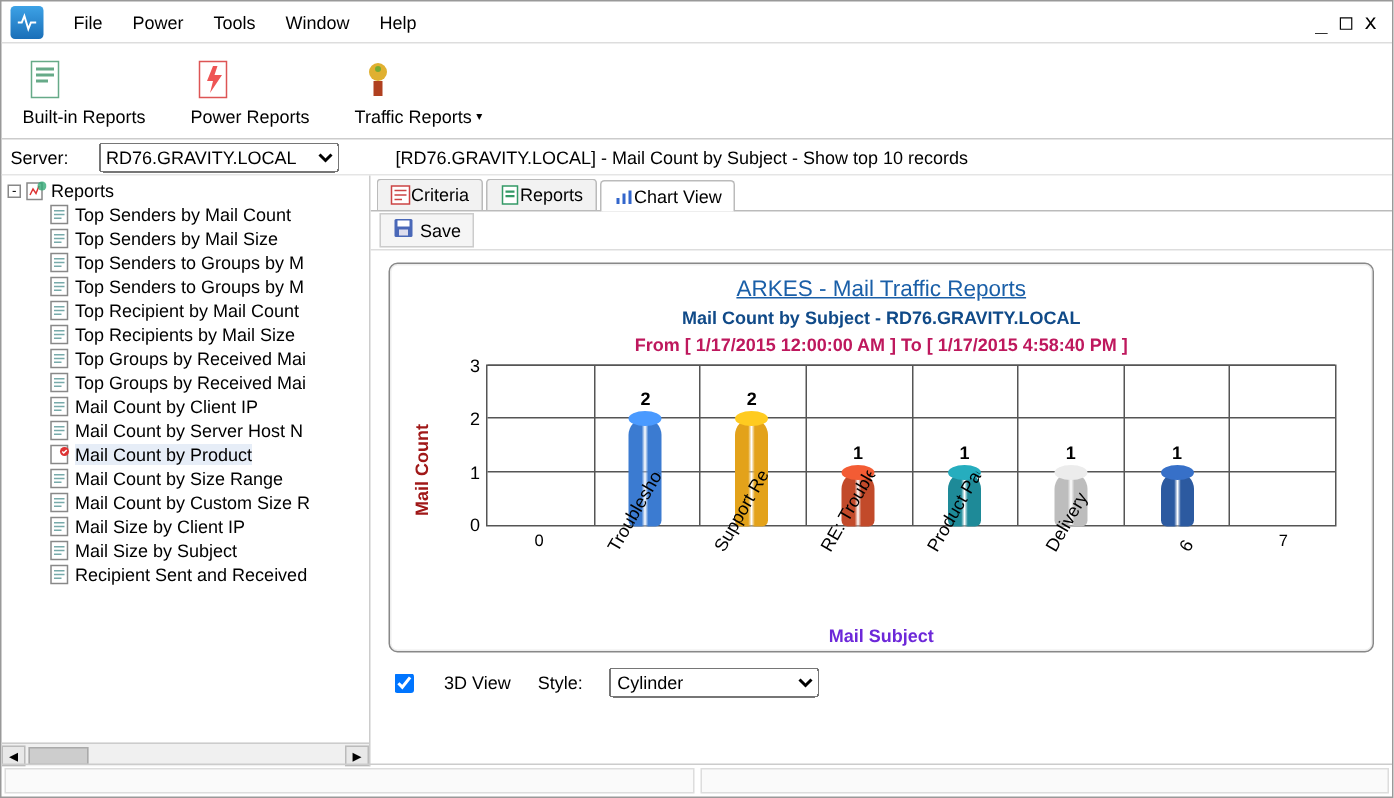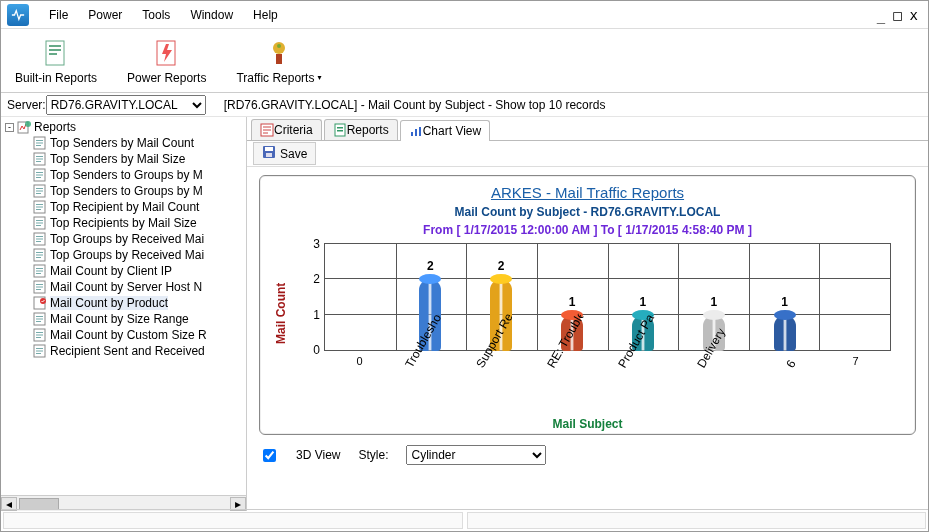--- a/index.html
+++ b/index.html
@@ -4,23 +4,23 @@
 <style>
 * { box-sizing: border-box; margin: 0; padding: 0; font-family: "Segoe UI", Tahoma, sans-serif; font-size: 12px; }
 body { background: #fff; width: 929px; height: 532px; border: 1px solid #999; overflow: hidden; position: relative; }
 .menubar { height: 28px; display: flex; align-items: center; padding: 0 6px; border-bottom: 1px solid #ddd; }
 .app-icon { width: 22px; height: 22px; background: linear-gradient(#3da2e6,#1a6fb8); border-radius: 3px; margin-right: 10px; display:flex; align-items:center; justify-content:center; }
 .app-icon svg { width:14px; height:14px; }
 .menubar .menu-item { padding: 4px 10px; cursor: default; }
 .winctrl { margin-left:auto; display:flex; gap:8px; padding-right:4px;}
 .winctrl span { font-family: monospace; font-size:14px; cursor:default;}
 .toolbar { height: 64px; display:flex; align-items:center; gap: 22px; padding: 4px 10px; border-bottom:1px solid #ccc;}
-.tool-btn { display:flex; flex-direction:column; align-items:center; gap:2px; padding:2px 4px; cursor:default;}
+.tool-btn { display:flex; flex-direction:column; gap:2px; padding:2px 4px; cursor:default;}
 .tool-btn .ico { width:32px; height:32px; display:flex; align-items:center; justify-content:center;}
-.server-row { height:24px; display:flex; align-items:center; padding:0 6px; gap:0; border-bottom:1px solid #e5e5e5;}
+.server-row { height:24px; display:flex; align-items:center; padding:0 6px; gap:20px; border-bottom:1px solid #e5e5e5;}
 .server-row select { font-size:12px; height:20px; width:160px;}
 .server-row .content-title { margin-left:18px; }
 .main { display:flex; height: calc(532px - 28px - 64px - 24px - 22px); }
 .tree-pane { width:246px; border-right:1px solid #ccc; overflow:hidden; position:relative; display:flex; flex-direction:column;}
 .tree { flex:1; overflow:hidden; padding:2px 0 2px 4px; white-space:nowrap;}
 .tree-root { display:flex; align-items:center; gap:3px; padding:1px 0;}
 .tree-item { display:flex; align-items:center; gap:3px; padding:1px 0 1px 28px; cursor:default;}
 .tree-item.selected .lbl { background:#e6edf7; }
 .tree-icon { width:14px; height:14px; display:inline-flex; align-items:center; justify-content:center; flex-shrink:0;}
 .tree-icon svg{width:14px;height:14px;}
@@ -33,38 +33,38 @@
 .tab { display:flex; align-items:center; gap:0; padding:3px 8px; border:1px solid #bbb; border-bottom:none; background:#f2f2f2; border-radius:3px 3px 0 0; cursor:default;}
 .tab.active { background:#fff; position:relative; top:1px;}
 .tab .tico{width:14px;height:14px;display:inline-flex;}
 .savebar { height:26px; display:flex; align-items:center; padding-left:6px; border-bottom:1px solid #ddd;}
 .save-btn{display:flex;align-items:center;gap:4px;padding:2px 8px;border:1px solid #ccc;background:#f5f5f5;cursor:default;}
 .chart-area { flex:1; padding:8px 12px; overflow:hidden;}
 .chart-card { border:1px solid #888; border-radius:6px; background:#fff; height:260px; padding:8px 14px 6px; box-shadow: inset 0 0 0 1px #eee;}
 .chart-titles{text-align:center;}
 .chart-titles .t1{color:#1a5fa8; font-size:15px; text-decoration:underline; margin-bottom:4px;}
 .chart-titles .t2{color:#104a88; font-weight:bold; font-size:12px; margin-bottom:4px;}
-.chart-titles .t3{color:#6d28d9; font-weight:bold; font-size:12px; margin-bottom:6px;text-align:center;}
+.chart-titles .t3{color:#be185d; font-weight:bold; font-size:12px; margin-bottom:6px;text-align:center;}
 .plot { display:flex; height:140px; }
 .ylabel { writing-mode:vertical-rl; transform:rotate(180deg); color:#a01818; font-weight:bold; font-size:12px; text-align:center;}
 .plot-grid { flex:1; position:relative; margin-left:6px;}
 .grid-lines{position:absolute;left:30px;right:10px;top:0;bottom:32px;border:1px solid #555;}
 .grid-lines .hline{position:absolute;left:0;right:0;border-top:1px solid #555;}
 .grid-lines .vline{position:absolute;top:0;bottom:0;border-left:1px solid #555;}
 .yticks{position:absolute;left:10px;top:-6px;bottom:26px;display:flex;flex-direction:column;justify-content:space-between;font-size:11px;text-align:right;width:16px;}
 .bars{position:absolute;left:30px;right:10px;top:0;bottom:32px;display:flex;}
 .barcell{flex:1;position:relative;display:flex;align-items:flex-end;justify-content:center;}
 .bar3d{width:22px;position:relative;}
 .bar3d .front{width:100%;height:100%;border-radius:11px 11px 4px 4px;}
 .bar3d .top{position:absolute;top:-5px;left:0;width:100%;height:10px;border-radius:50%;}
 .bar3d .lblv{position:absolute;top:-20px;left:50%;transform:translateX(-50%);font-weight:bold;font-size:12px;}
 .xticks{position:absolute;left:30px;right:10px;bottom:0;height:30px;display:flex;}
 .xticks .xc{flex:1;font-size:10px;text-align:center;transform-origin:top center;padding-top:2px;}
 .xticks .xc .rot{display:inline-block;transform:rotate(-60deg) translate(-6px,6px);transform-origin:top left;white-space:nowrap;max-width:60px;overflow:hidden;}
-.xlabel{color:#15803d;font-weight:bold;text-align:center;margin-top:34px;font-size:12px;}
+.xlabel{color:#6d28d9;font-weight:bold;text-align:center;margin-top:34px;font-size:12px;}
 .chart-footer{display:flex;align-items:center;gap:18px;margin-top:10px;padding-left:4px;}
 .chart-footer label{display:flex;align-items:center;gap:20px;}
 .chart-footer select{width:140px;height:20px;}
 .statusbar{position:absolute;left:0;right:0;bottom:0;height:22px;border-top:1px solid #ccc;display:flex;}
 .statusbar .cell{flex:1;border:1px solid #ddd;margin:2px;background:#fafafa;}
 </style>
 </head>
 <body>
 
 <div class="menubar">
@@ -281,20 +281,42 @@
           <div class="tree-item">
             <span class="tree-icon">
               <svg viewBox="0 0 14 14">
                 <rect x="1" y="1" width="11" height="12" fill="#fff" stroke="#888"></rect>
                 <rect x="3" y="4" width="7" height="1" fill="#7aa"></rect>
                 <rect x="3" y="6.5" width="7" height="1" fill="#7aa"></rect>
                 <rect x="3" y="9" width="5" height="1" fill="#7aa"></rect>
               </svg>
             </span>
             <span class="lbl">Mail Count by Custom Size R</span>
+          </div>
+          <div class="tree-item">
+            <span class="tree-icon">
+              <svg viewBox="0 0 14 14">
+                <rect x="1" y="1" width="11" height="12" fill="#fff" stroke="#888"></rect>
+                <rect x="3" y="4" width="7" height="1" fill="#7aa"></rect>
+                <rect x="3" y="6.5" width="7" height="1" fill="#7aa"></rect>
+                <rect x="3" y="9" width="5" height="1" fill="#7aa"></rect>
+              </svg>
+            </span>
+            <span class="lbl">Mail Size by Client IP</span>
+          </div>
+          <div class="tree-item">
+            <span class="tree-icon">
+              <svg viewBox="0 0 14 14">
+                <rect x="1" y="1" width="11" height="12" fill="#fff" stroke="#888"></rect>
+                <rect x="3" y="4" width="7" height="1" fill="#7aa"></rect>
+                <rect x="3" y="6.5" width="7" height="1" fill="#7aa"></rect>
+                <rect x="3" y="9" width="5" height="1" fill="#7aa"></rect>
+              </svg>
+            </span>
+            <span class="lbl">Mail Size by Subject</span>
           </div>
           <div class="tree-item">
             <span class="tree-icon">
               <svg viewBox="0 0 14 14">
                 <rect x="1" y="1" width="11" height="12" fill="#fff" stroke="#888"></rect>
                 <rect x="3" y="4" width="7" height="1" fill="#7aa"></rect>
                 <rect x="3" y="6.5" width="7" height="1" fill="#7aa"></rect>
                 <rect x="3" y="9" width="5" height="1" fill="#7aa"></rect>
               </svg>
             </span>

